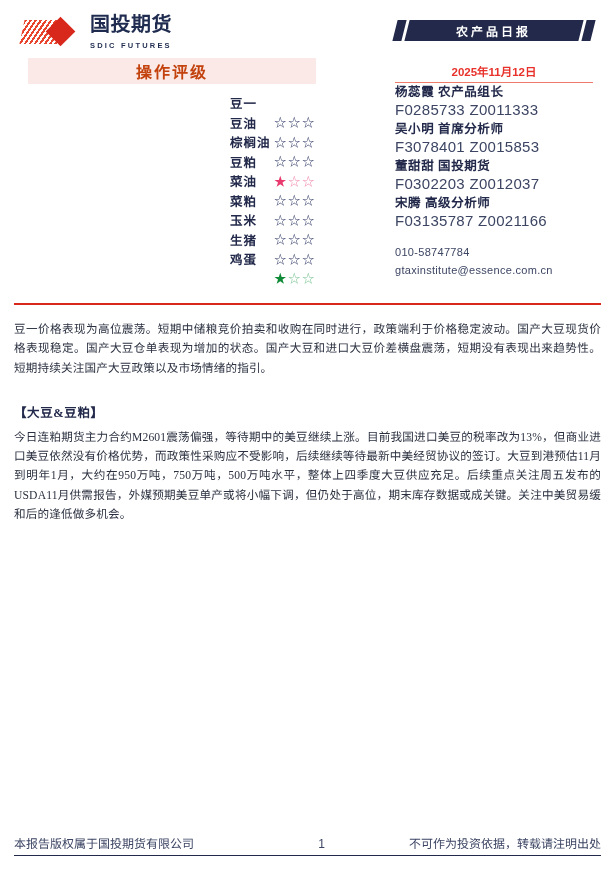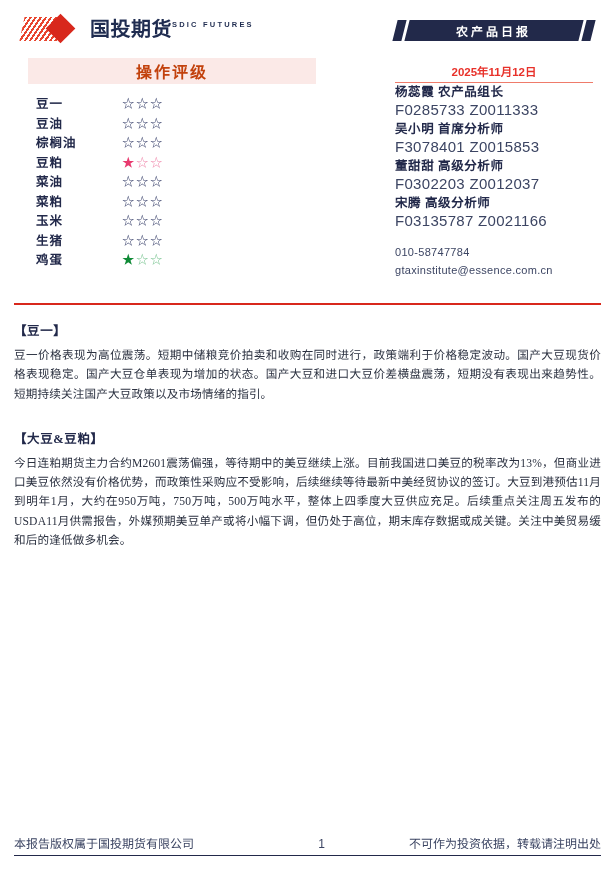--- a/index.html
+++ b/index.html
@@ -61,38 +61,38 @@
     position: absolute;
     left: 28px;
     top: 4px;
     width: 21px;
     height: 21px;
     background: #d8281c;
     transform: rotate(45deg);
   }
   .logo-text {
     display: flex;
-    flex-direction: row;
+    flex-direction: column;
     justify-content: flex-start;
     line-height: 1;
   }
   .logo-cn {
     font-family: "Liberation Sans", "DejaVu Sans", sans-serif;
     font-size: 20px;
     font-weight: bold;
     color: #1f2c50;
     letter-spacing: 0.5px;
   }
   .logo-en {
     font-family: "Liberation Sans", "DejaVu Sans", sans-serif;
     font-size: 7.5px;
     font-weight: bold;
     color: #1f2c50;
     letter-spacing: 2.2px;
-    margin-top: 2px;
+    margin-top: 8px;
   }
 
   
   .rating-panel {
     position: absolute;
     left: 28px;
     top: 58px;
     width: 288px;
   }
   .rating-title-bar {
@@ -108,22 +108,23 @@
     font-weight: bold;
     color: #c2410c;
     letter-spacing: 2px;
   }
   .rating-list {
     margin-top: 9px;
     padding-left: 4px;
   }
   .rating-row {
     display: flex;
-    align-items: flex-start;
+    align-items: flex-end;
     height: 19.5px;
+    flex-direction: column;
   }
   .rating-name {
     width: 86px;
     font-size: 12.5px;
     font-weight: bold;
     color: #22294a;
     letter-spacing: 1px;
     padding-left: 4px;
   }
   .rating-stars {
@@ -354,40 +355,39 @@
       <div id="analysts-container">
           <div class="analyst">
             <div class="analyst-name">杨蕊霞 农产品组长</div>
             <div class="analyst-license">F0285733  Z0011333</div>
           </div>
           <div class="analyst">
             <div class="analyst-name">吴小明 首席分析师</div>
             <div class="analyst-license">F3078401  Z0015853</div>
           </div>
           <div class="analyst">
-            <div class="analyst-name">董甜甜 高级分析师</div>
+            <div class="analyst-name">董甜甜 国投期货</div>
             <div class="analyst-license">F0302203  Z0012037</div>
           </div>
           <div class="analyst">
             <div class="analyst-name">宋腾 高级分析师</div>
             <div class="analyst-license">F03135787  Z0021166</div>
           </div>
         </div>
       <div class="contact">
         <div class="contact-line">010-58747784</div>
         <div class="contact-line">gtaxinstitute@essence.com.cn</div>
       </div>
     </div>
 
     <div class="header-rule"></div>
   </div>
 
   <div class="content" id="content-container">
       <div class="section">
-        <div class="section-head">【豆一】</div>
         <div class="section-body">豆一价格表现为高位震荡。短期中储粮竞价拍卖和收购在同时进行，政策端利于价格稳定波动。国产大豆现货价格表现稳定。国产大豆仓单表现为增加的状态。国产大豆和进口大豆价差横盘震荡，短期没有表现出来趋势性。短期持续关注国产大豆政策以及市场情绪的指引。</div>
       </div>
       <div class="section">
         <div class="section-head">【大豆&amp;豆粕】</div>
         <div class="section-body">今日连粕期货主力合约M2601震荡偏强，等待期中的美豆继续上涨。目前我国进口美豆的税率改为13%，但商业进口美豆依然没有价格优势，而政策性采购应不受影响，后续继续等待最新中美经贸协议的签订。大豆到港预估11月到明年1月，大约在950万吨，750万吨，500万吨水平，整体上四季度大豆供应充足。后续重点关注周五发布的USDA11月供需报告，外媒预期美豆单产或将小幅下调，但仍处于高位，期末库存数据或成关键。关注中美贸易缓和后的逢低做多机会。</div>
       </div>
     </div>
 
   <div class="footer">
     <div class="footer-row">

